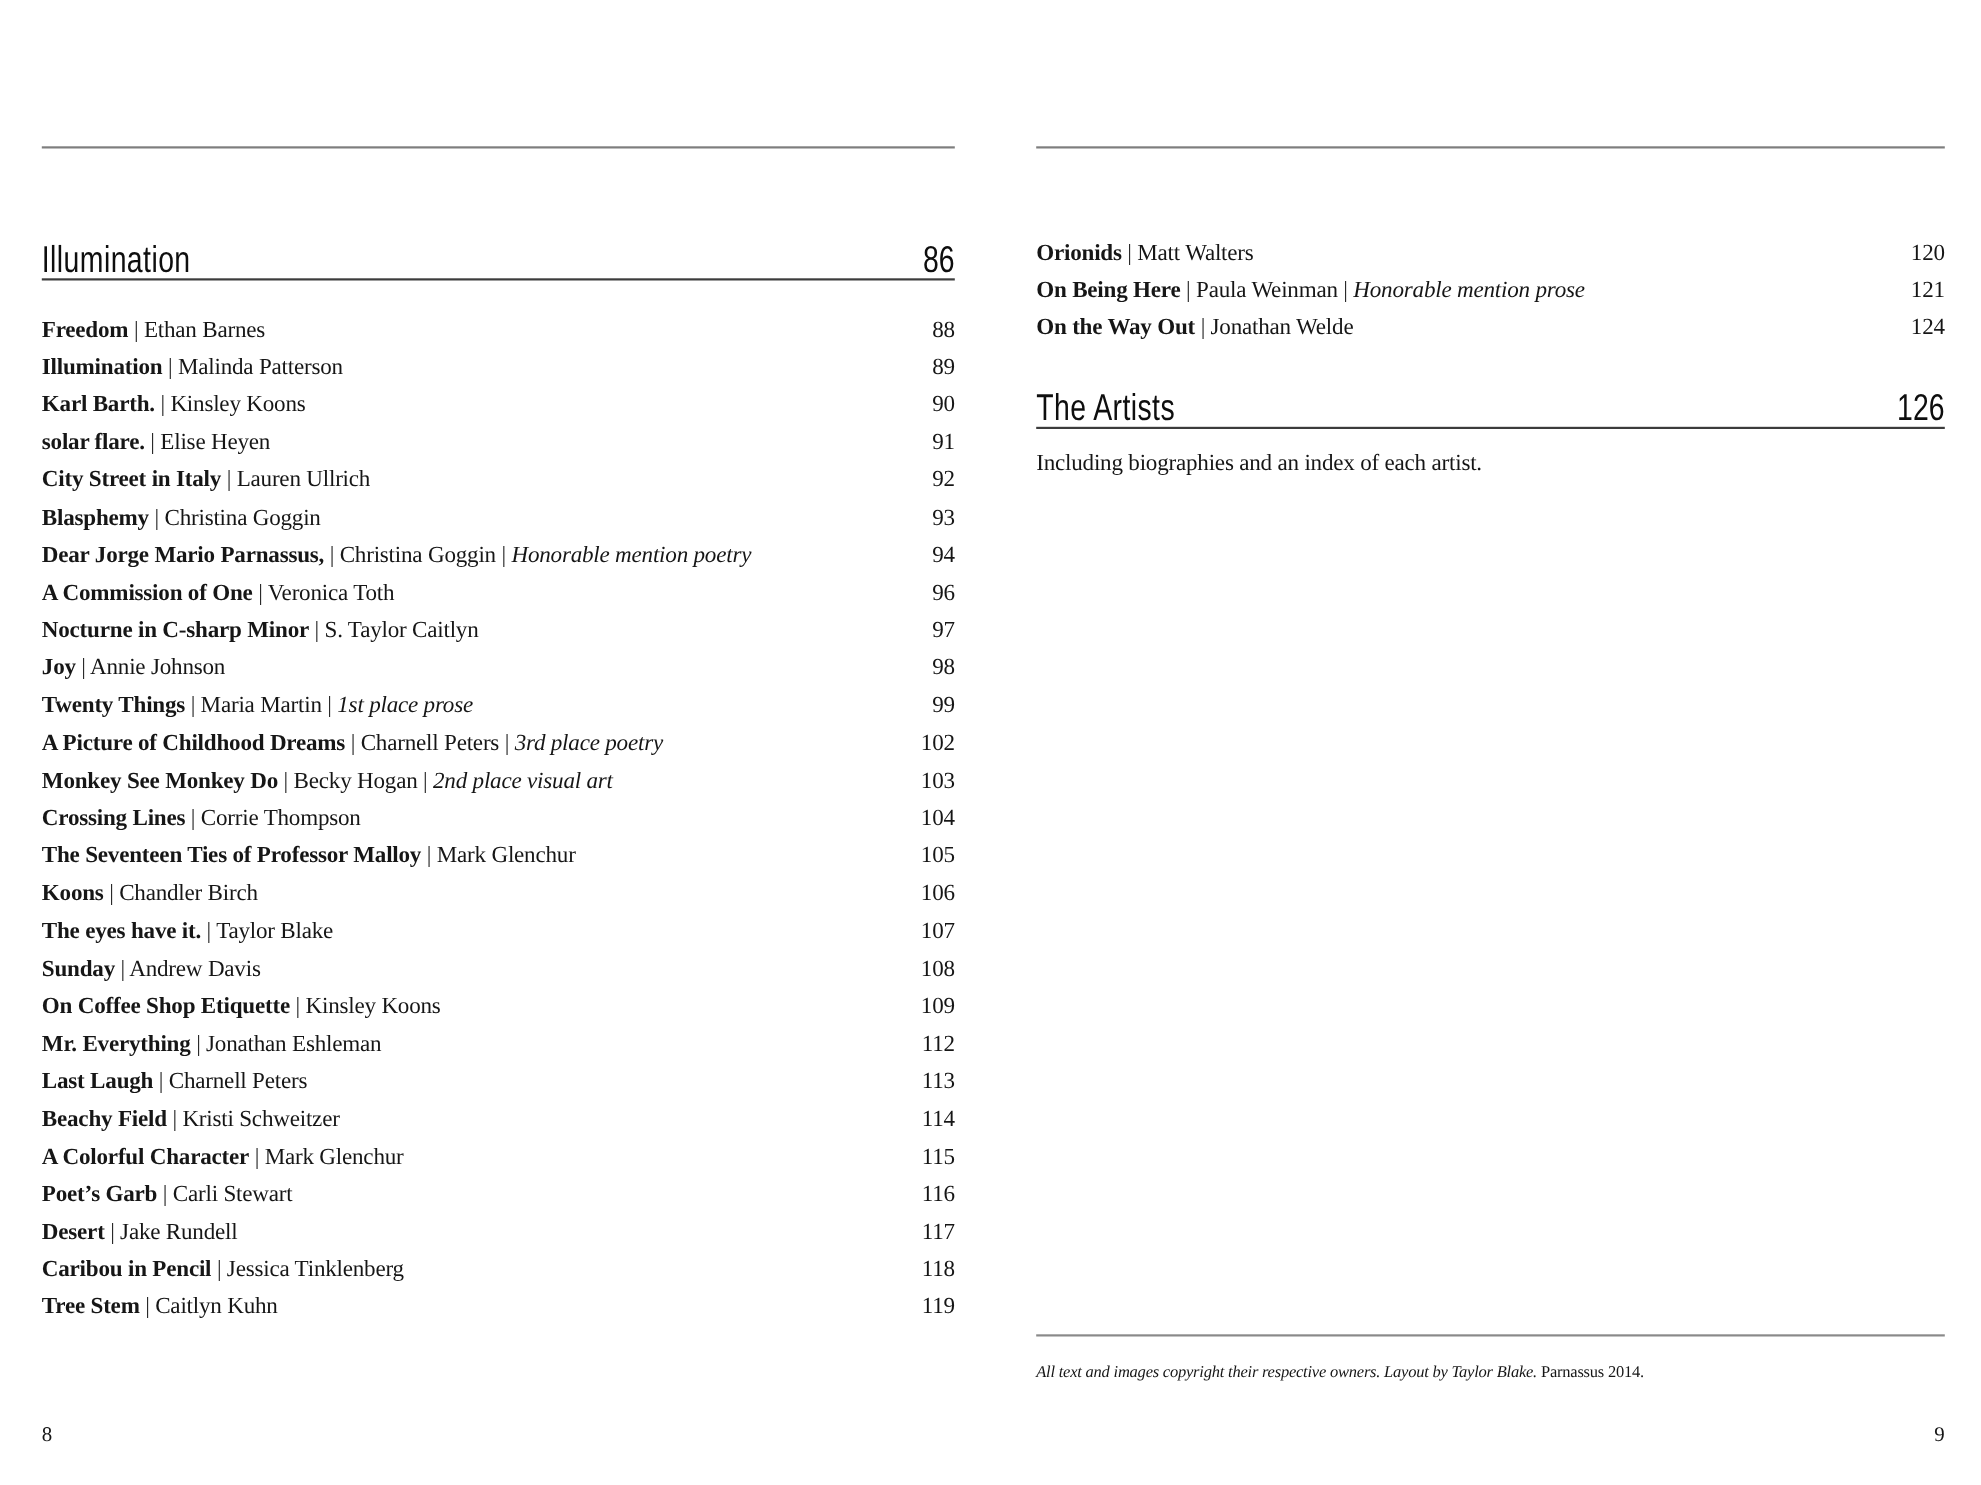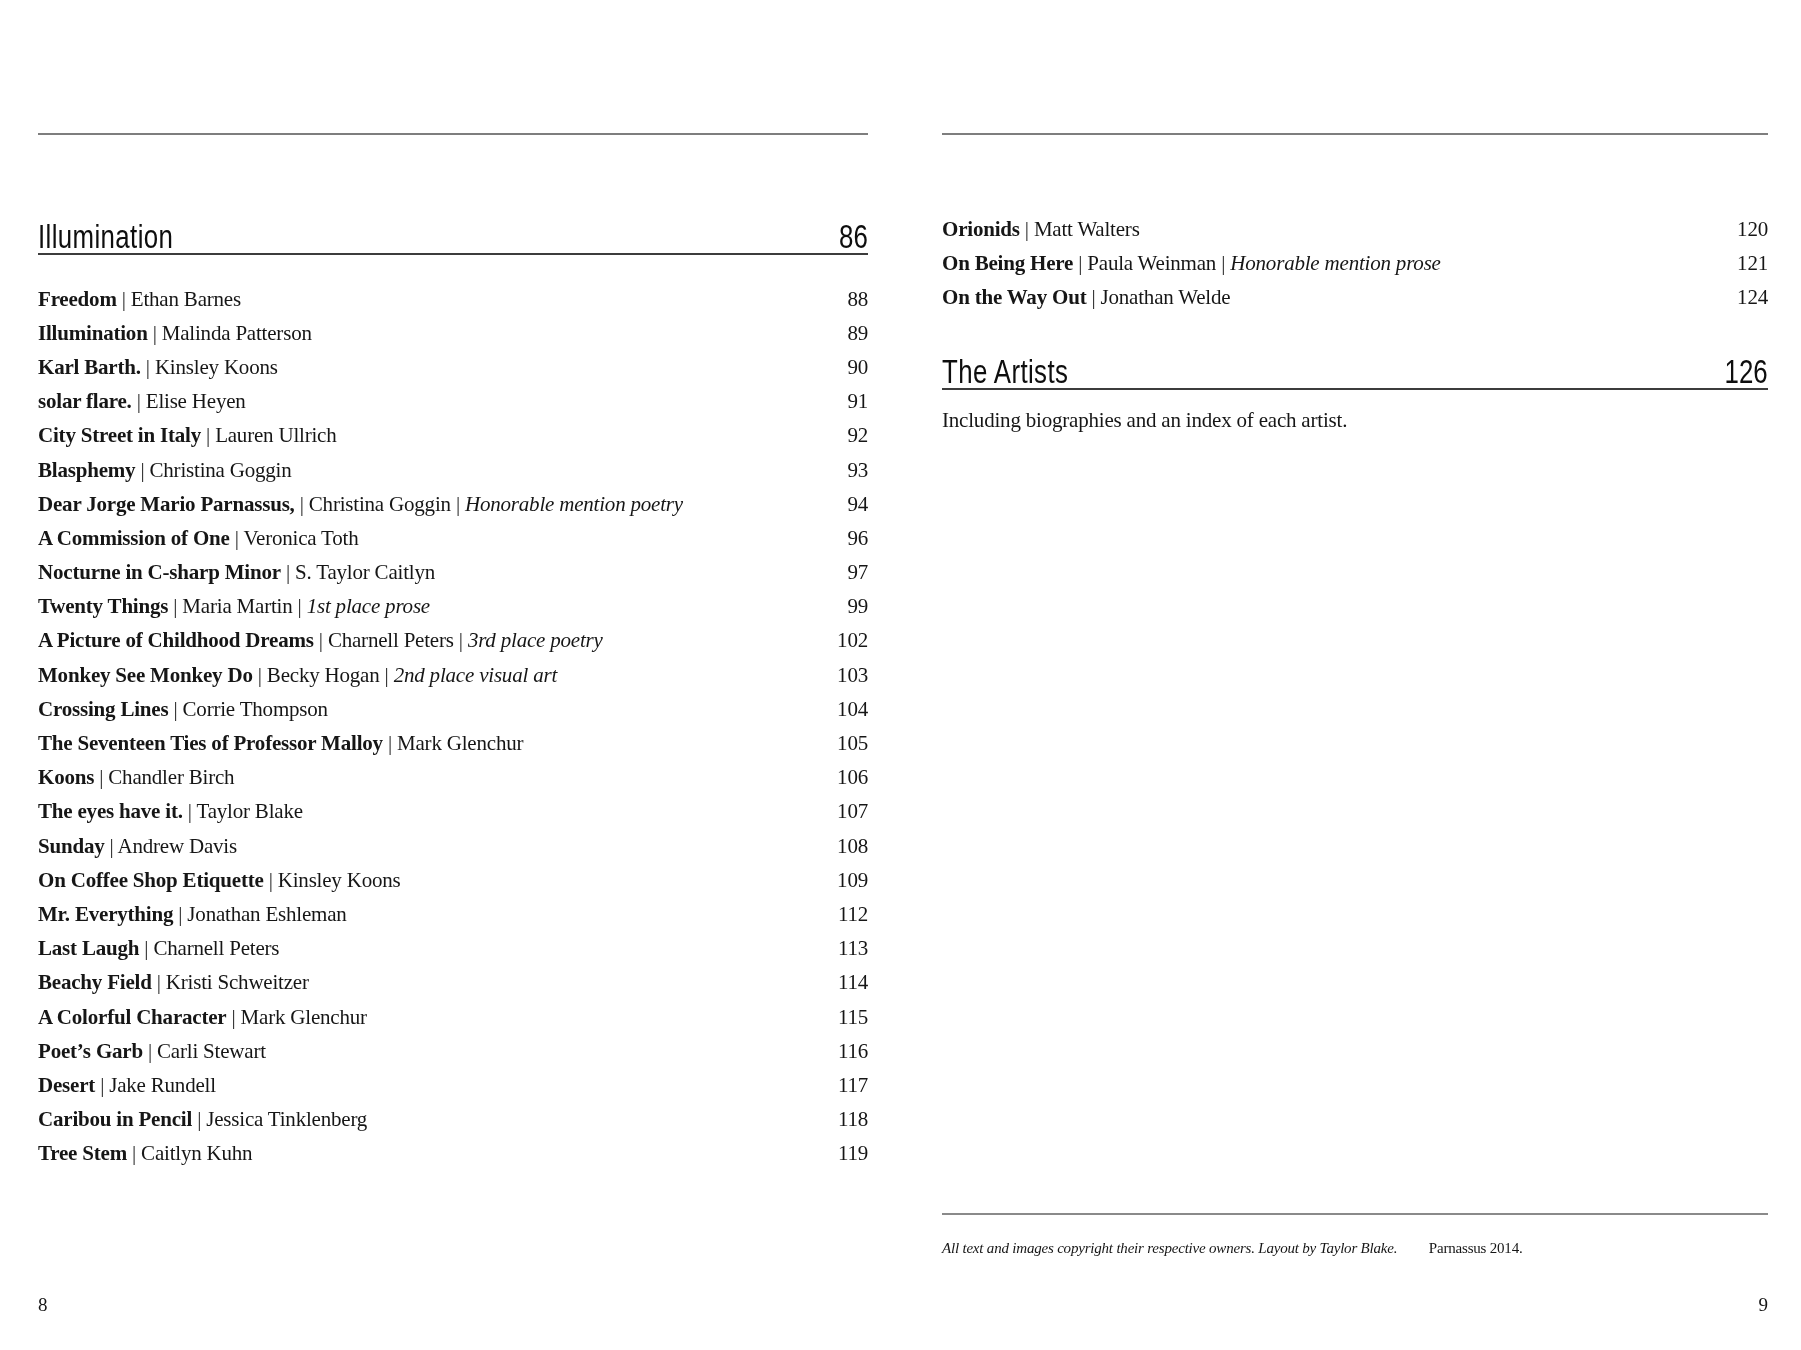--- a/index.html
+++ b/index.html
@@ -97,21 +97,21 @@
     position: absolute;
     top: 1239px;
     left: 0;
     right: 0;
     font-size: 15px;
     line-height: 18px;
     letter-spacing: -0.2px;
     white-space: nowrap;
   }
   .copyright .cr-italic { font-style: italic; }
-  .copyright .cr-regular { font-style: normal; margin-left: 28px; }
+  .copyright .cr-regular { font-style: normal; }
 
   .folio {
     position: absolute;
     top: 1294px;
     font-size: 19px;
     line-height: 22px;
   }
   .folio-left  { left: 0; }
   .folio-right { right: 0; text-align: right; }
 </style>
@@ -167,20 +167,24 @@
       <div class="entry">
         <span class="entry-text"><span class="title">A Commission of One</span><span class="sep"> | </span><span class="author">Veronica Toth</span></span>
         <span class="pg">96</span>
       </div>
 
       <div class="entry">
         <span class="entry-text"><span class="title">Nocturne in C-sharp Minor</span><span class="sep"> | </span><span class="author">S. Taylor Caitlyn</span></span>
         <span class="pg">97</span>
       </div>
 
+      <div class="entry">
+        <span class="entry-text"><span class="title">Joy</span><span class="sep"> | </span><span class="author">Annie Johnson</span></span>
+        <span class="pg">98</span>
+      </div>
 
       <div class="entry">
         <span class="entry-text"><span class="title">Twenty Things</span><span class="sep"> | </span><span class="author">Maria Martin</span><span><span class="sep"> | </span><span class="note">1st place prose</span></span></span>
         <span class="pg">99</span>
       </div>
 
       <div class="entry">
         <span class="entry-text"><span class="title">A Picture of Childhood Dreams</span><span class="sep"> | </span><span class="author">Charnell Peters</span><span><span class="sep"> | </span><span class="note">3rd place poetry</span></span></span>
         <span class="pg">102</span>
       </div>

